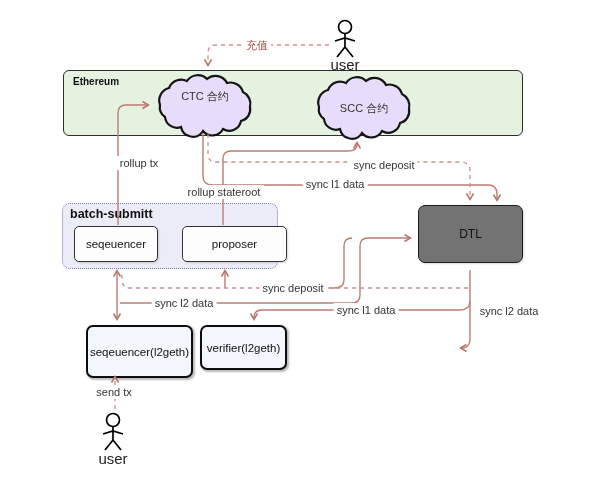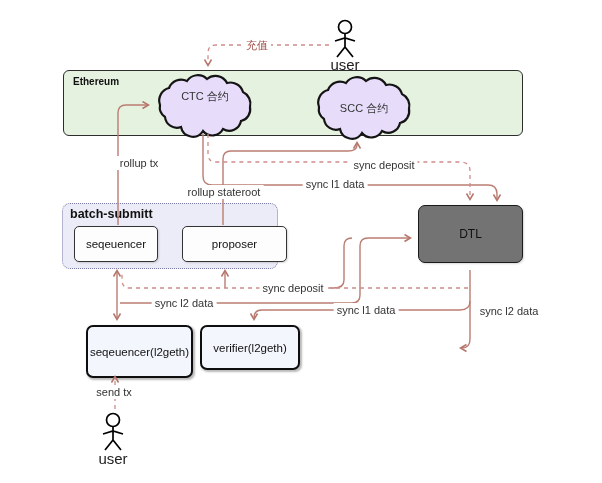--- a/index.html
+++ b/index.html
@@ -17,21 +17,21 @@
   .node{border:1.4px solid #333;border-radius:5px;background:#fdfdfe;
         display:flex;align-items:center;justify-content:center;
         font-size:11.5px;color:#111;box-shadow:1px 1px 2px rgba(0,0,0,.15);}
   .n-seq {left:74px; top:226px;width:84px; height:36px;}
   .n-prop{left:182px;top:226px;width:105px; height:36px;}
   .n-dtl {left:418px;top:205px;width:105px;height:58px;background:#737373;
           border:1.6px solid #1a1a1a;border-radius:7px;font-size:12px;}
   .heavy{background:#f3f6fd;border:2px solid #0e0e0e;border-radius:7px;
          box-shadow:1.5px 1.5px 2px rgba(0,0,0,.28);}
   .n-l2seq{left:59px; top:325px;width:107px;height:53px;margin-left:27px;}
-  .n-l2ver{left:200px;top:325px;width:100px; height:45px;}
+  .n-l2ver{left:200px;top:325px;width:87px; height:45px;}
   .n-l2rpc{left:348px;top:325px;width:108px;height:45px;}
   
   .elabel{transform:translate(-50%,-50%);background:#fff;padding:0 3px;
           font-size:11px;color:#333;white-space:nowrap;line-height:14px;}
   .elabel.cn{color:#9e4b42;}
   .actorlabel{transform:translate(-50%,0);font-size:15px;color:#222;}
   svg.wires{position:absolute;left:0;top:0;pointer-events:none;}
 </style>
 </head>
 <body>

